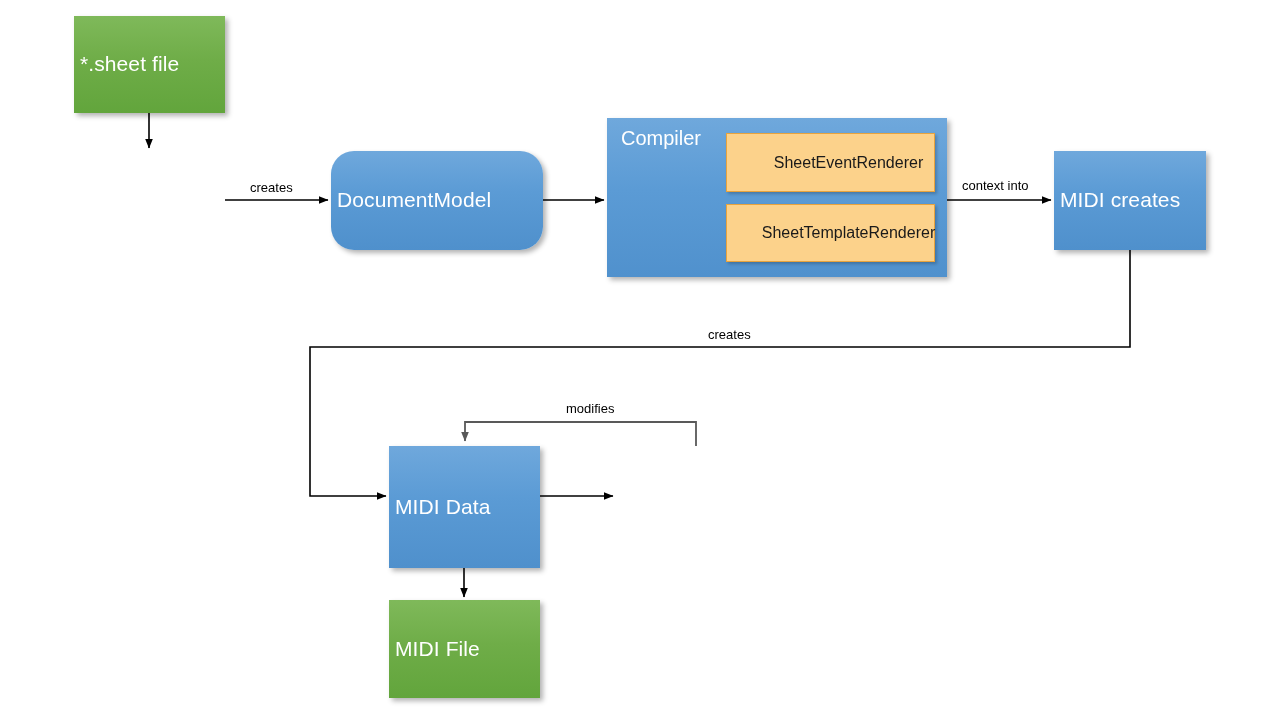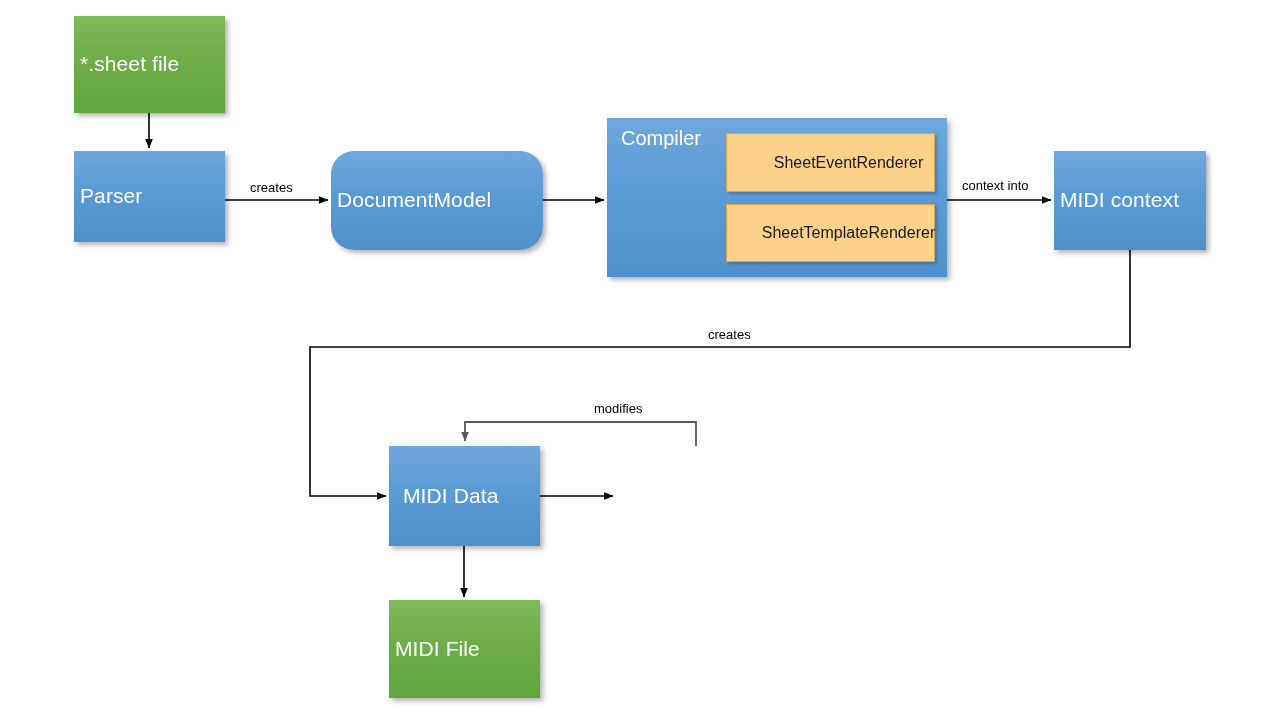--- a/index.html
+++ b/index.html
@@ -125,54 +125,51 @@
 
     <path d="M696,446 L696,422 L465,422 L465,441" stroke="#595959" stroke-width="1.8" fill="none" marker-end="url(#arrowGray)"></path>
 
     <path d="M464,546 L464,597" stroke="#000000" stroke-width="1.6" fill="none" marker-end="url(#arrowBlack)"></path>
   </svg>
 
   <div class="node node-green" style="left:74px; top:16px; width:151px; height:97px;">
     <span class="node-label">*.sheet file</span>
   </div>
 
-  <div class="node node-blue" style="left:74px; top:151px; width:151px; height:91px;">
-    <span class="node-label">Parser</span>
-  </div>
 
   <div class="node node-blue" style="left:331px; top:151px; width:212px; height:99px;border-radius:23px;">
     <span class="node-label">DocumentModel</span>
   </div>
 
   <div class="node-container" style="left:607px; top:118px; width:340px; height:159px;">
     <span class="container-title">Compiler</span>
 
     <div class="node-yellow" style="left:119px; top:15px; width:209px; height:59px;">
       <span>SheetEventRenderer</span>
     </div>
 
     <div class="node-yellow" style="left:119px; top:86px; width:209px; height:58px;">
       <span>SheetTemplateRenderer</span>
     </div>
   </div>
 
   <div class="node node-blue" style="left:1054px; top:151px; width:152px; height:99px;">
-    <span class="node-label">MIDI context</span>
+    <span class="node-label">MIDI creates</span>
   </div>
 
-  <div class="node node-blue" style="left:389px; top:446px; width:151px; height:100px;padding-left:8px;">
+  <div class="node node-blue" style="left:389px; top:446px; width:151px; height:122px;">
     <span class="node-label">MIDI Data</span>
   </div>
 
 
   <div class="node node-green" style="left:389px; top:600px; width:151px; height:98px;">
     <span class="node-label">MIDI File</span>
   </div>
 
   <span class="edge-label" style="left:250px; top:181px;">creates</span>
 
   <span class="edge-label" style="left:962px; top:179px;">context into</span>
 
   <span class="edge-label" style="left:708px; top:328px;">creates</span>
 
-  <span class="edge-label" style="left:576px; top:402px;padding-left:18px;">modifies</span>
+  <span class="edge-label" style="left:548px; top:402px;padding-left:18px;">modifies</span>
 
 </div>
 
 </body></html>

